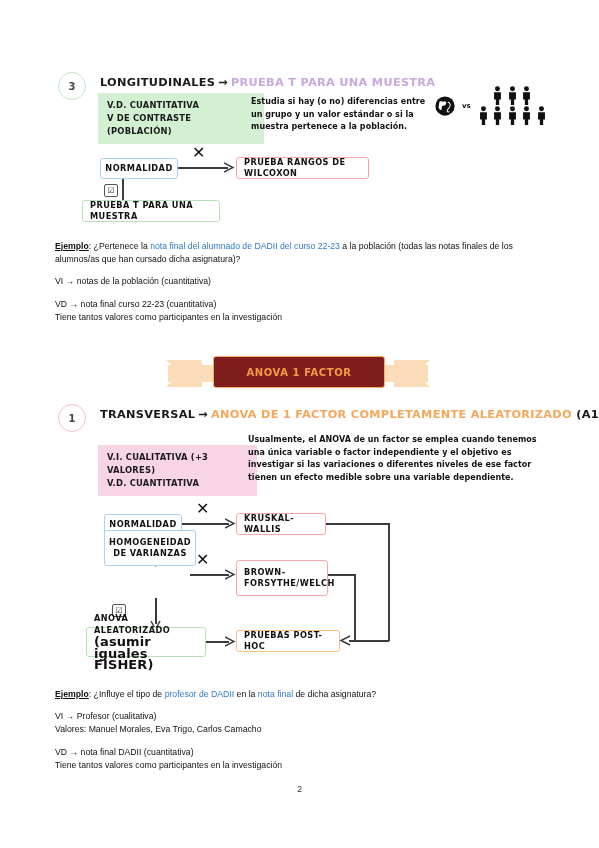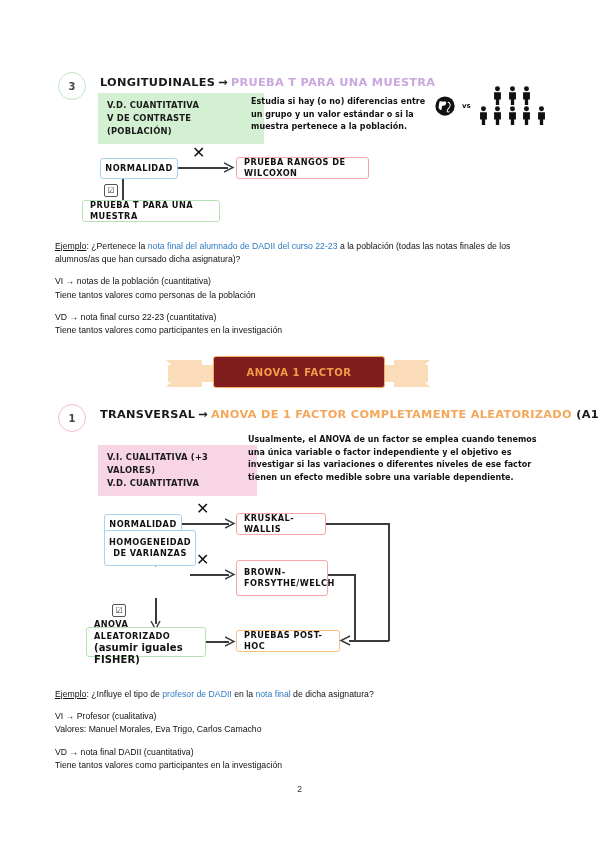--- a/index.html
+++ b/index.html
@@ -56,21 +56,21 @@
     display:flex;align-items:center;
     font-family:"DejaVu Sans",sans-serif;
     font-weight:bold;font-size:8.2px;letter-spacing:.45px;
     color:#111;background:#fff;border-radius:3px;
     padding:4px 7px;line-height:11.5px;
   }
   .fbox.blue{border:1.6px solid #a8d4ef;}
   .fbox.red{border:1.6px solid #f6a4a4;}
   .fbox.green{border:1.6px solid #b5e3b3;}
   .fbox.orange{border:1.6px solid #f6bf86;}
-  .fbox .sub{font-size:10px;letter-spacing:.1px;}
+  .fbox .sub{font-size:13px;letter-spacing:.1px;}
 
   
   .ln{background:#3b3b3b;position:absolute;}
   .hline{height:1.6px;}
   .vline{width:1.6px;}
   .xmark{
     font-family:"DejaVu Sans",sans-serif;
     font-weight:bold;font-size:16px;color:#111;line-height:1;
   }
   .chk{
@@ -80,21 +80,21 @@
     font-family:"DejaVu Sans",sans-serif;
   }
 
   
   .prose{
     font-family:"Liberation Sans",sans-serif;
     font-size:8.7px;line-height:13.2px;color:#111;
   }
   .prose .u{text-decoration:underline;}
   .prose .link{color:#2e7bc4;}
-  .prose b{font-weight:normal;}
+  .prose b{font-weight:bold;}
   .prose .row{margin-bottom:0px;}
   .gap{height:9px;}
 
   
   .ribbon-wrap{position:absolute;left:168px;top:356px;width:260px;height:38px;}
   .rb-band{
     position:absolute;top:9px;left:0;width:260px;height:17px;
     background:#fbdcb9;
   }
   .rb-left-tail,.rb-right-tail{
@@ -207,21 +207,20 @@
   <div class="abs chk" style="left:104px;top:184px;">☑</div>
 
   <div class="abs fbox green" style="left:82px;top:200px;width:138px;height:22px;justify-content:center;">PRUEBA T PARA UNA MUESTRA</div>
 
   <div class="abs prose" style="left:55px;top:240px;width:490px;">
     <div class="row">
       <span class="u"><b>Ejemplo</b></span><span>: ¿Pertenece la </span><span class="link">nota final del alumnado de DADII del curso 22-23</span><span> a la población (todas las notas finales de los alumnos/as que han cursado dicha asignatura)?</span>
     </div>
     <div class="gap"></div>
     <div class="row">VI → notas de la población (cuantitativa)</div>
-    <div class="row">Tiene tantos valores como personas de la población</div>
     <div class="gap"></div>
     <div class="row">VD → nota final curso 22-23 (cuantitativa)</div>
     <div class="row">Tiene tantos valores como participantes en la investigación</div>
   </div>
 
   <div class="ribbon-wrap">
     <div class="rb-left-tail"></div>
     <div class="rb-right-tail"></div>
     <div class="rb-band"></div>
     <div class="rb-center">ANOVA 1 FACTOR</div>

